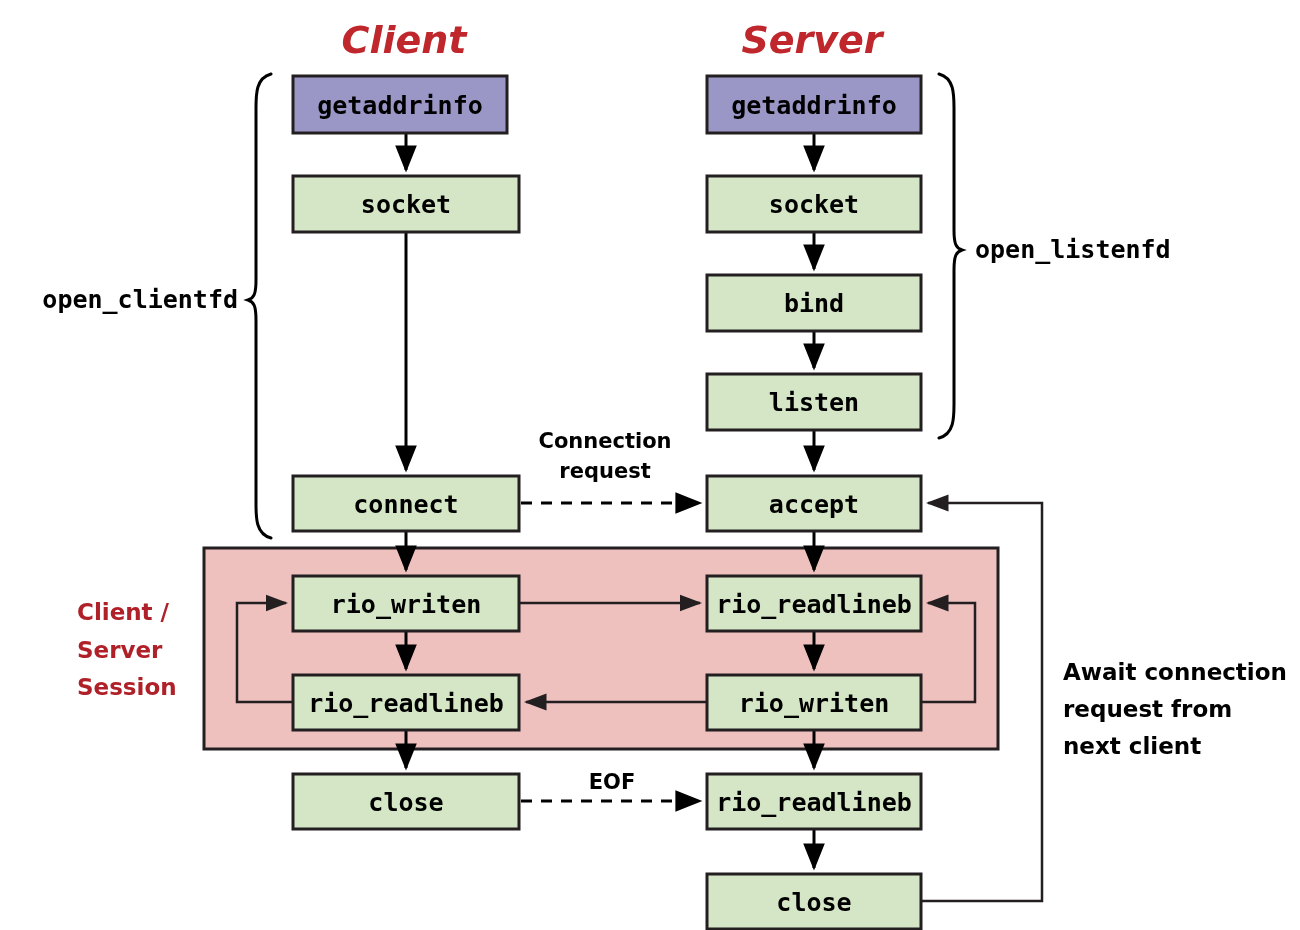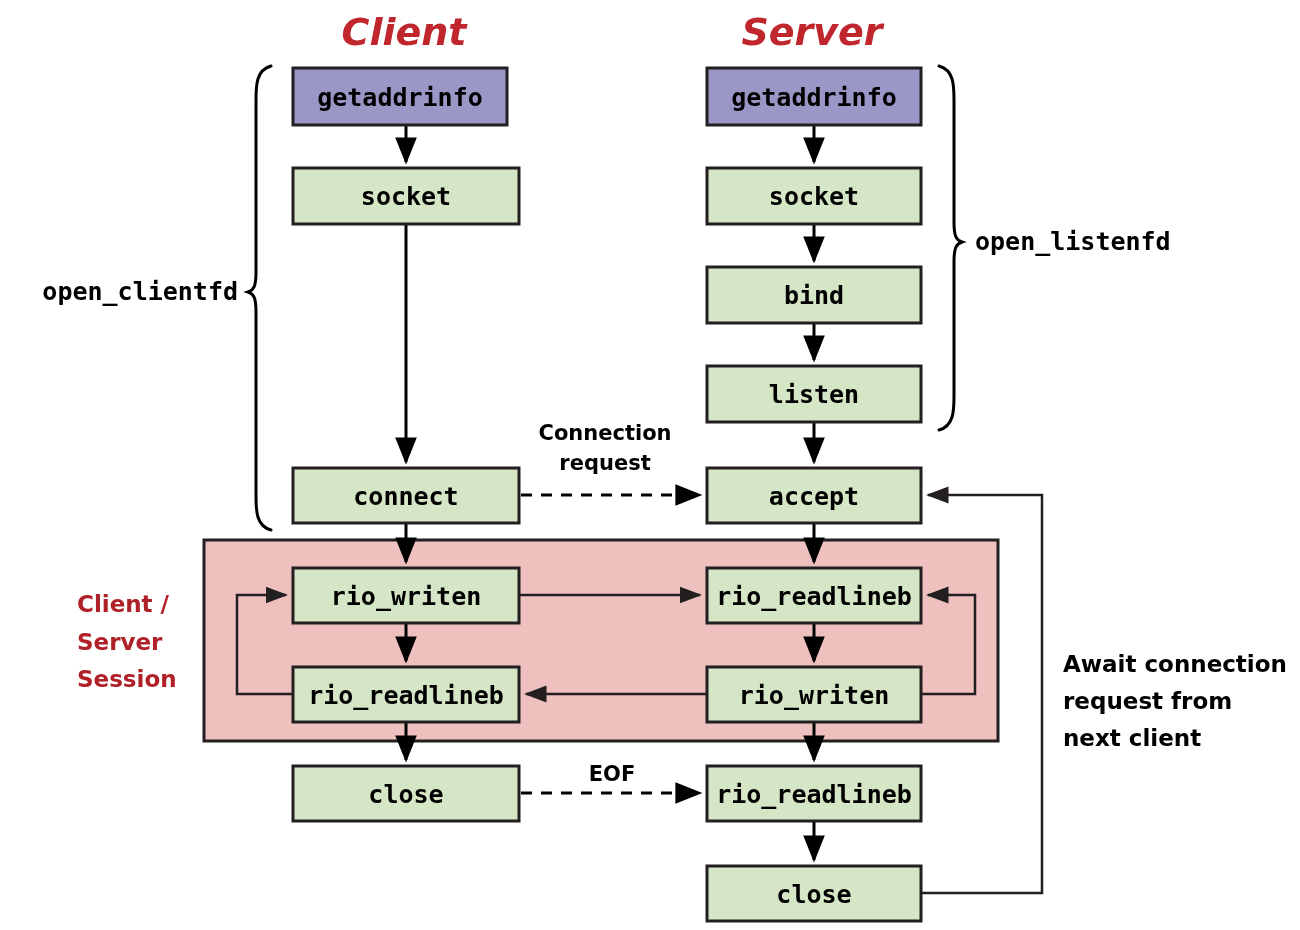--- a/index.html
+++ b/index.html
@@ -9,21 +9,21 @@
   }
   body {
     width: 1300px;
     height: 930px;
     position: relative;
     overflow: hidden;
     font-family: "Liberation Sans", sans-serif;
   }
   #diagram-root {
     position: absolute;
-    left: 0; top: 0;
+    left: 0; top: 8px;
     width: 1300px;
     height: 898px;
   }
   svg { display: block; }
 
   
   .col-title {
     font-family: "DejaVu Sans", sans-serif;
     font-size: 38px;
     font-weight: bold;

